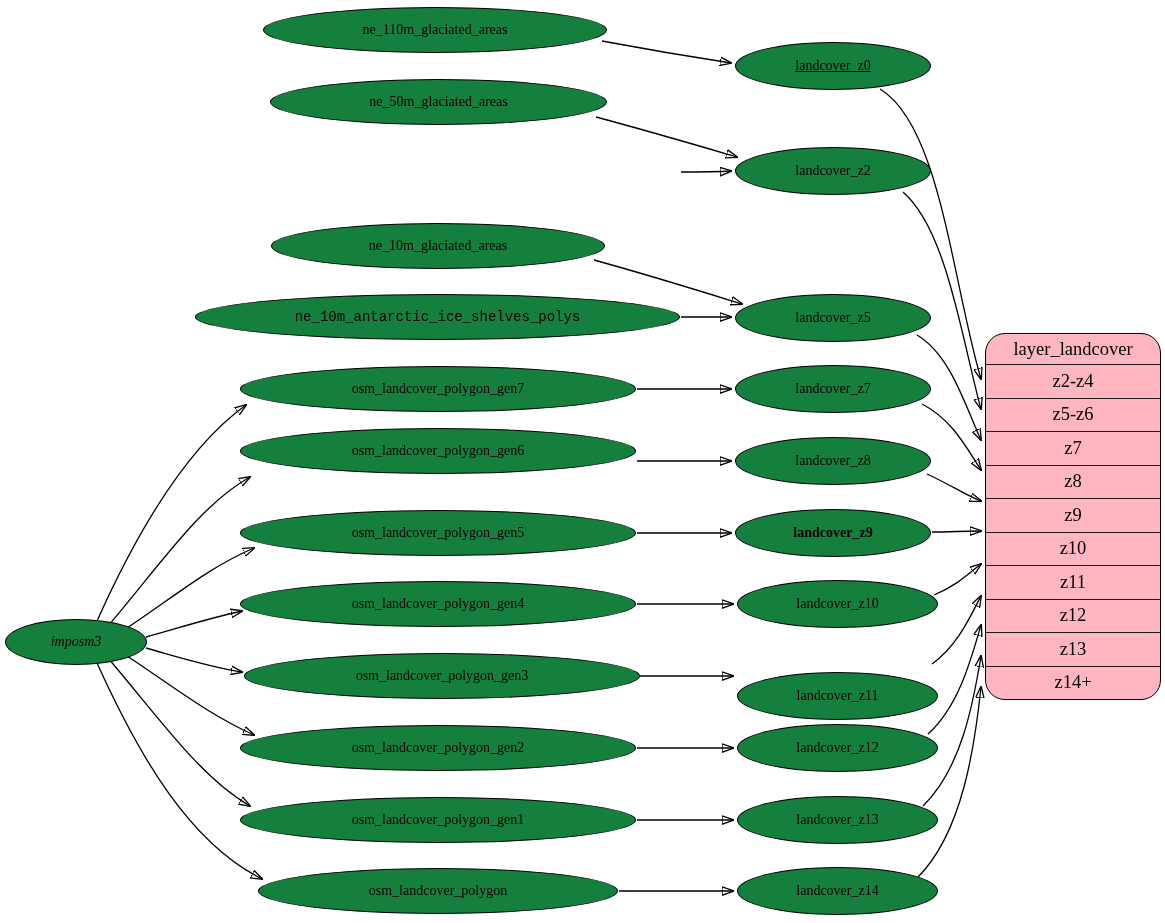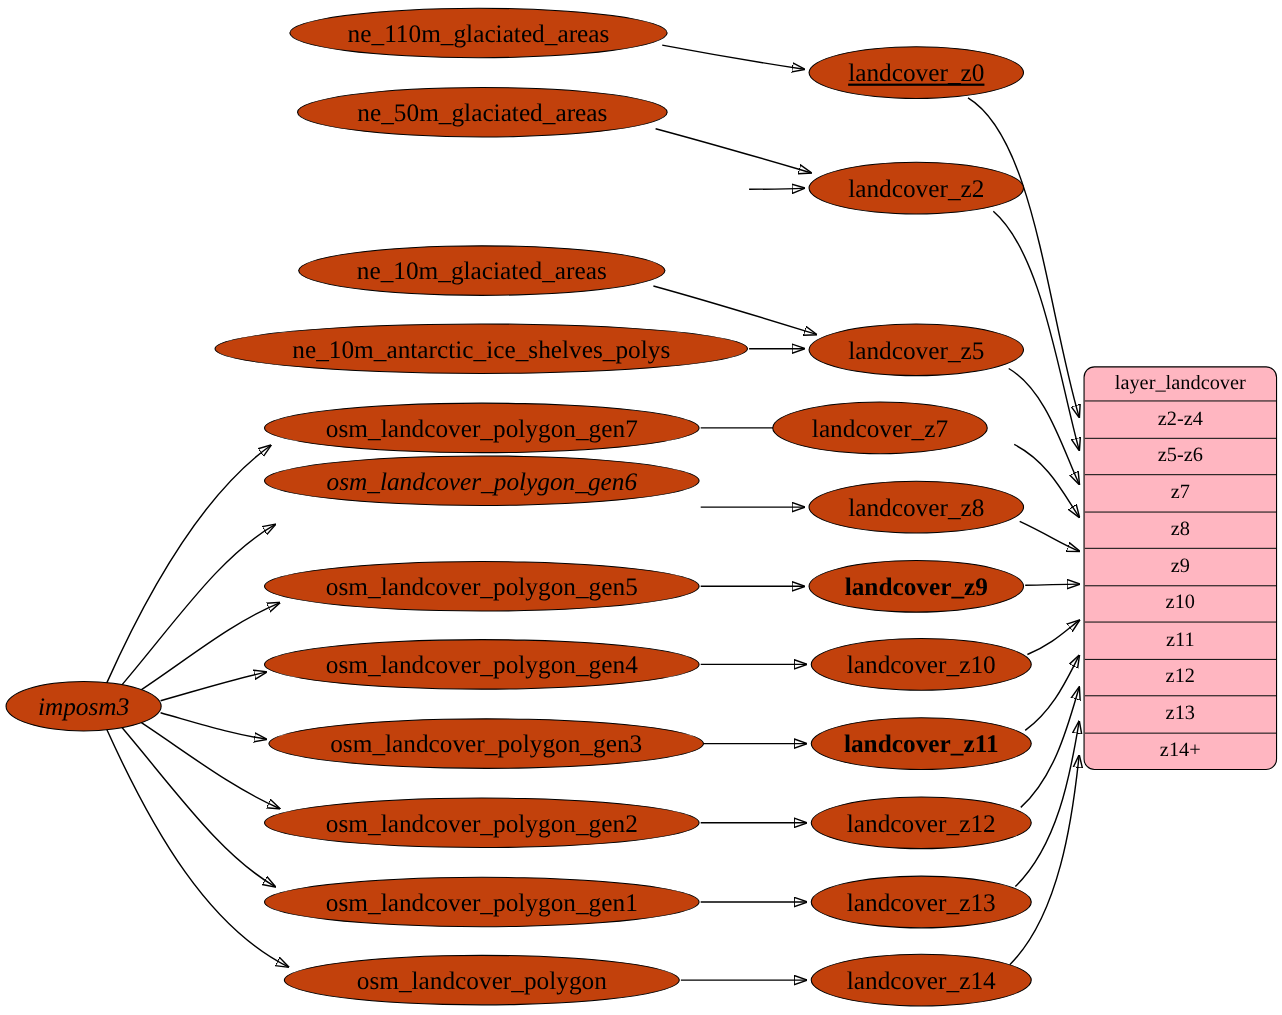--- a/index.html
+++ b/index.html
@@ -11,32 +11,32 @@
     color:#000;
     overflow:hidden;
   }
   .edges{position:absolute;left:0;top:0;width:1165px;height:923px;}
   .edges path{fill:none;stroke:#000;stroke-width:1.3px;}
   .node{
     position:absolute;
     box-sizing:border-box;
     border:1.4px solid #000;
     border-radius:50%;
-    background:#c2410c;
+    background:#15803d;
     display:flex;align-items:center;justify-content:center;
-    font-size:23px;line-height:1;
+    font-size:14px;line-height:1;
     white-space:nowrap;
     z-index:2;
   }
   .record{
     position:absolute;
     left:985px;top:333px;width:176px;height:367px;
     box-sizing:border-box;
     border:1.4px solid #000;
-    border-radius:10px;
+    border-radius:20px;
     background:#ffb6c1;
     display:flex;flex-direction:column;
     font-size:18.5px;
     z-index:2;
     overflow:hidden;
   }
   .record .hdr{
     flex:0 0 30px;
     display:flex;align-items:center;justify-content:center;
   }
@@ -94,39 +94,39 @@
       <path d="M 923 806 C 961 769, 973 705, 981 656" marker-end="url(#arrow)"></path>
       <path d="M 918 877 C 963 832, 975 744, 981 687" marker-end="url(#arrow)"></path>
     </g>
   </svg>
 
   <div class="node" style="left:5px;top:619px;width:142px;height:46px;font-style:italic;">imposm3</div>
 
   <div class="node" style="left:263px;top:7px;width:344px;height:46px;">ne_110m_glaciated_areas</div>
   <div class="node" style="left:270px;top:79px;width:337px;height:46px;">ne_50m_glaciated_areas</div>
   <div class="node" style="left:271px;top:223px;width:334px;height:46px;">ne_10m_glaciated_areas</div>
-  <div class="node" style="left:195px;top:294px;width:485px;height:46px;">ne_10m_antarctic_ice_shelves_polys</div>
+  <div class="node" style="left:195px;top:294px;width:485px;height:46px;font-family:Liberation Mono, monospace;">ne_10m_antarctic_ice_shelves_polys</div>
 
   <div class="node" style="left:240px;top:366px;width:396px;height:46px;">osm_landcover_polygon_gen7</div>
-  <div class="node" style="left:240px;top:414px;width:396px;height:46px;font-style:italic;">osm_landcover_polygon_gen6</div>
+  <div class="node" style="left:240px;top:428px;width:396px;height:46px;">osm_landcover_polygon_gen6</div>
   <div class="node" style="left:240px;top:510px;width:396px;height:46px;">osm_landcover_polygon_gen5</div>
   <div class="node" style="left:240px;top:581px;width:396px;height:46px;">osm_landcover_polygon_gen4</div>
   <div class="node" style="left:244px;top:653px;width:396px;height:46px;text-align:center;">osm_landcover_polygon_gen3</div>
   <div class="node" style="left:240px;top:725px;width:396px;height:46px;">osm_landcover_polygon_gen2</div>
   <div class="node" style="left:240px;top:797px;width:396px;height:46px;">osm_landcover_polygon_gen1</div>
   <div class="node" style="left:258px;top:868px;width:360px;height:46px;">osm_landcover_polygon</div>
 
   <div class="node" style="left:735px;top:42px;width:196px;height:48px;text-decoration:underline;">landcover_z0</div>
   <div class="node" style="left:735px;top:147px;width:196px;height:48px;">landcover_z2</div>
   <div class="node" style="left:735px;top:294px;width:196px;height:48px;">landcover_z5</div>
-  <div class="node" style="left:702px;top:365px;width:196px;height:48px;">landcover_z7</div>
+  <div class="node" style="left:735px;top:365px;width:196px;height:48px;">landcover_z7</div>
   <div class="node" style="left:735px;top:437px;width:196px;height:48px;">landcover_z8</div>
   <div class="node" style="left:735px;top:509px;width:196px;height:48px;font-weight:bold;">landcover_z9</div>
   <div class="node" style="left:737px;top:580px;width:201px;height:48px;">landcover_z10</div>
-  <div class="node" style="left:737px;top:652px;width:201px;height:48px;font-weight:bold;">landcover_z11</div>
+  <div class="node" style="left:737px;top:672px;width:201px;height:48px;">landcover_z11</div>
   <div class="node" style="left:737px;top:724px;width:201px;height:48px;">landcover_z12</div>
   <div class="node" style="left:737px;top:796px;width:201px;height:48px;">landcover_z13</div>
   <div class="node" style="left:737px;top:867px;width:201px;height:48px;">landcover_z14</div>
 
   <div class="record">
     <div class="hdr">layer_landcover</div>
     <div class="row">z2-z4</div>
     <div class="row">z5-z6</div>
     <div class="row">z7</div>
     <div class="row">z8</div>

